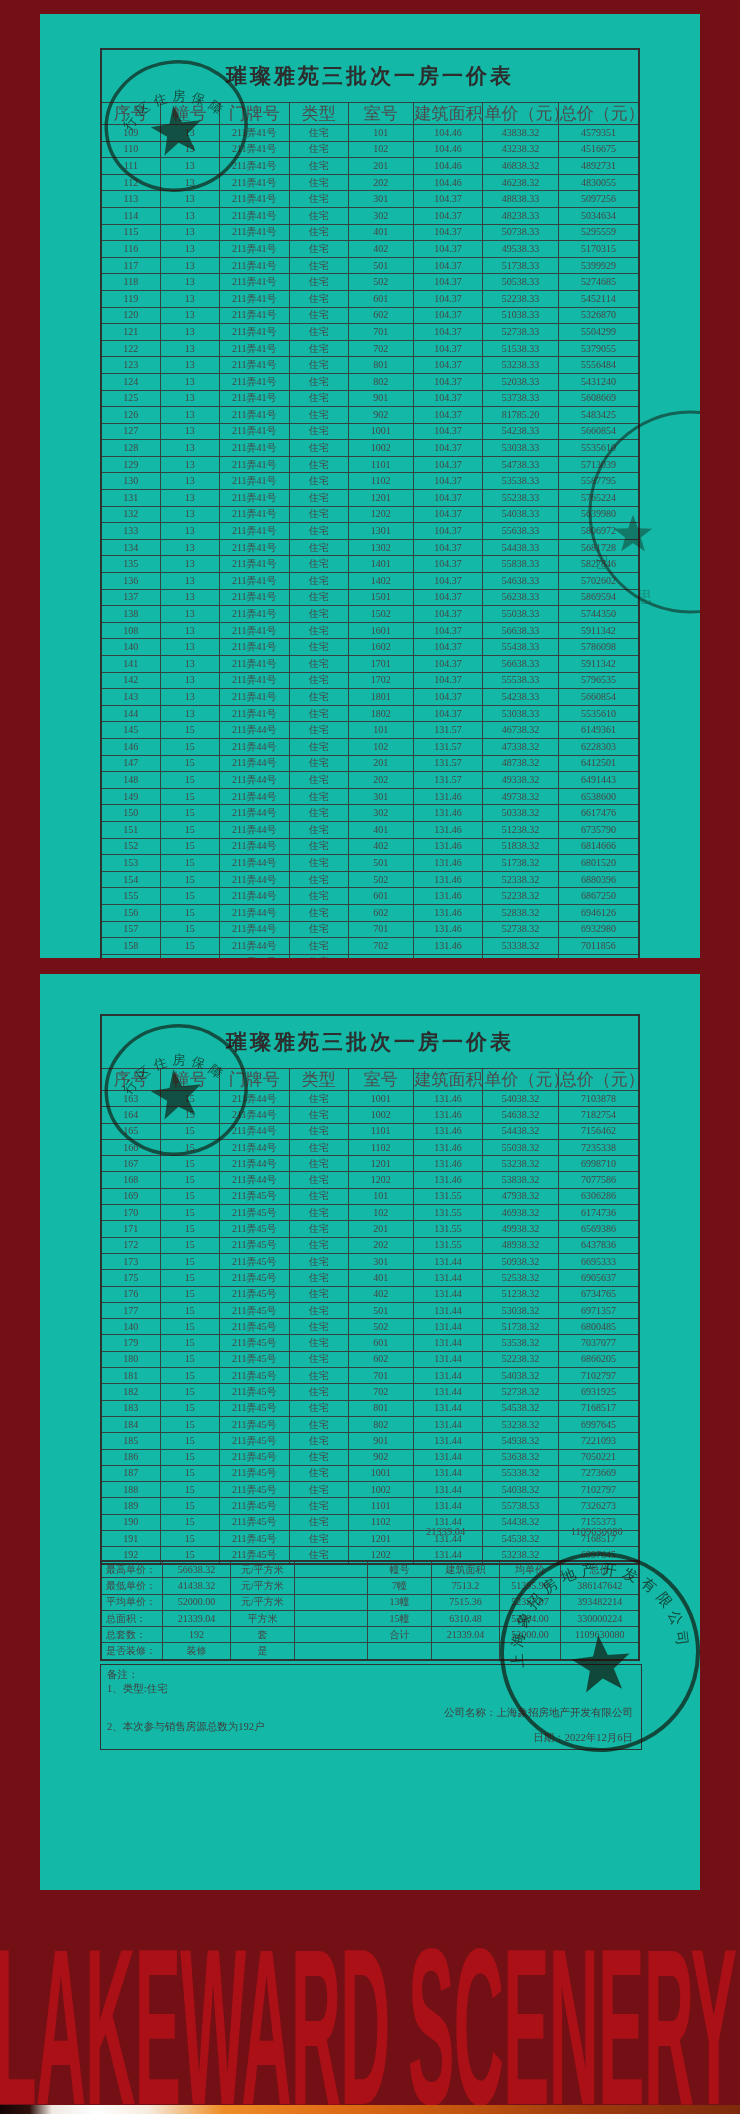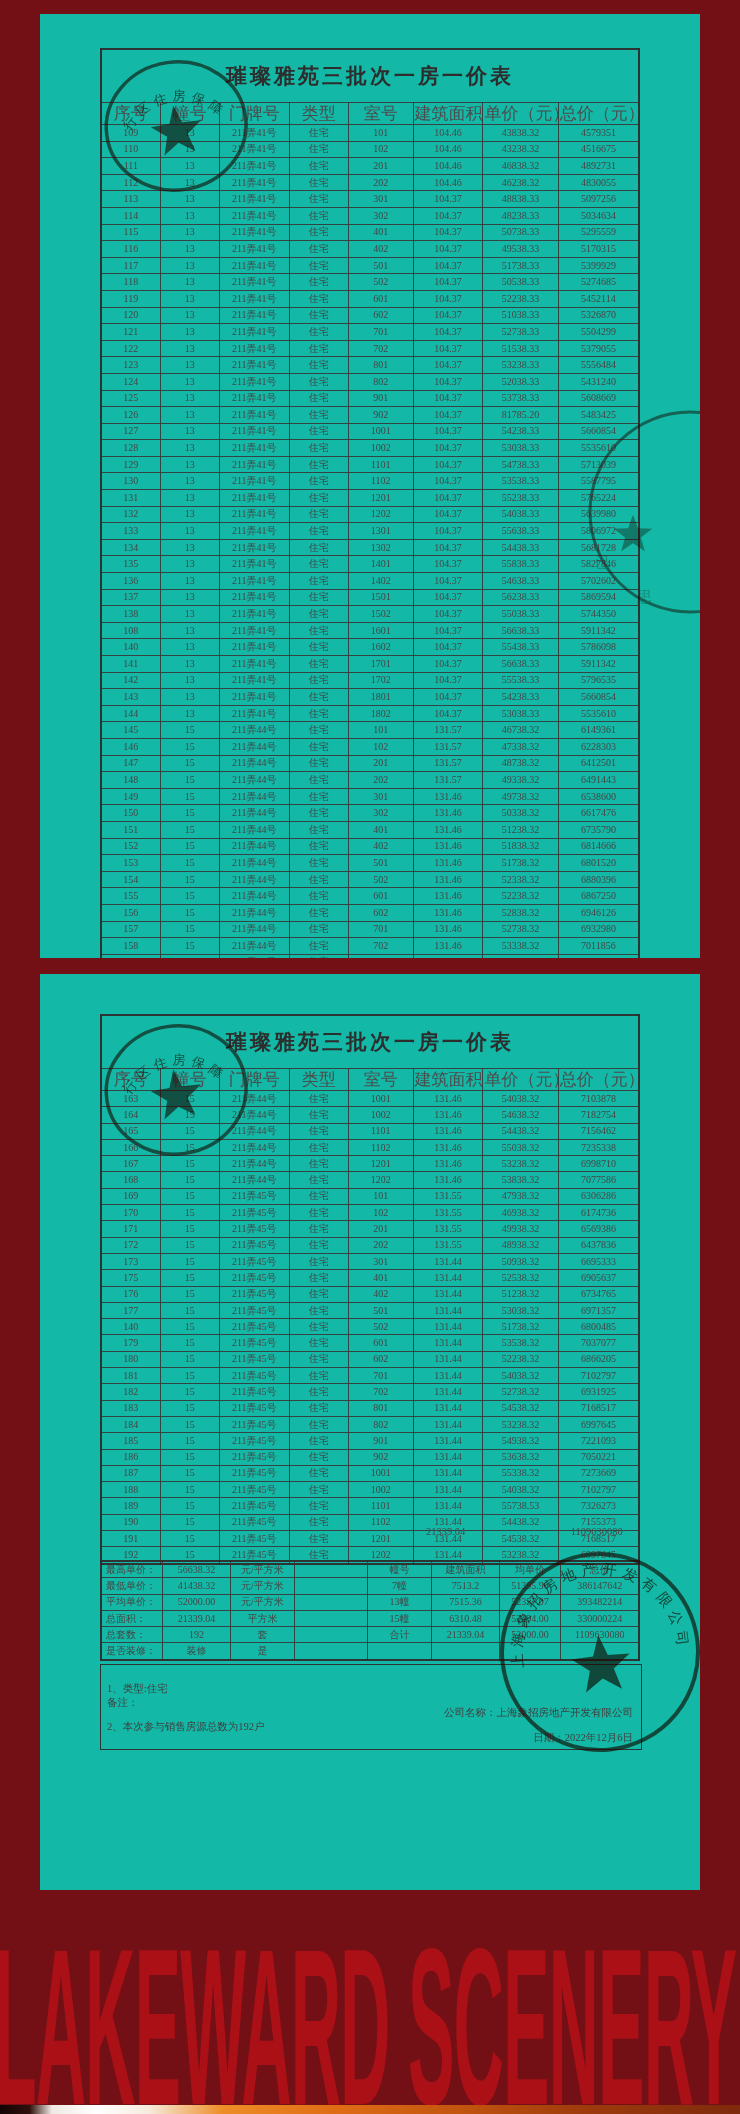--- a/index.html
+++ b/index.html
@@ -41,21 +41,21 @@
 
   table.sum-table { position:absolute; left:60px; top:586px; width:540px;
     border-collapse:collapse; table-layout:fixed; color:#454545; border:2px solid rgba(45,45,45,.95); }
   .sum-table td { border:1px solid rgba(55,55,55,.9); height:15px; font-size:10.5px;
     text-align:center; vertical-align:middle; line-height:1; white-space:nowrap; overflow:hidden; }
   .sum-table td:first-child { text-align:left; padding-left:4px; }
 
   .notes-box { position:absolute; left:60px; top:690px; width:540px; height:84px;
     border:1.5px solid rgba(45,45,45,.95); font-size:10.5px; color:#3f3f3f; }
   .notes-box .nl { position:absolute; left:6px; white-space:nowrap; }
-  .n0 { top:3px;margin-top:28px; } .n1 { top:17px; } .n2 { top:31px;margin-top:24px; }
+  .n0 { top:3px; } .n1 { top:17px; } .n2 { top:31px;margin-top:24px; }
   .company-line { position:absolute; right:8px; top:41px; white-space:nowrap; }
   .date-line { position:absolute; right:8px; top:66px; white-space:nowrap; }
 
   .stamp { position:absolute; mix-blend-mode:multiply; pointer-events:none; }
   .stamp text { font-family:"Liberation Serif","DejaVu Serif",serif; }
 
   .footer-text {
     position:absolute; left:-6px; bottom:4px; white-space:nowrap;
     font-family:"Liberation Sans","DejaVu Sans",sans-serif;
     font-weight:bold; font-size:150px; line-height:0.74;

